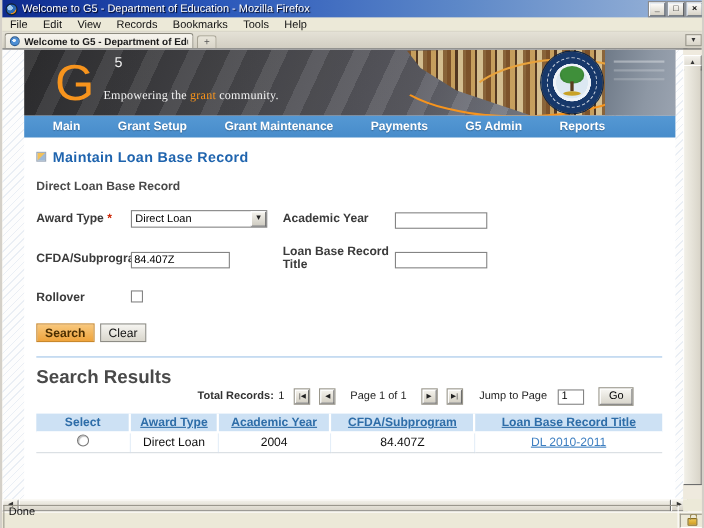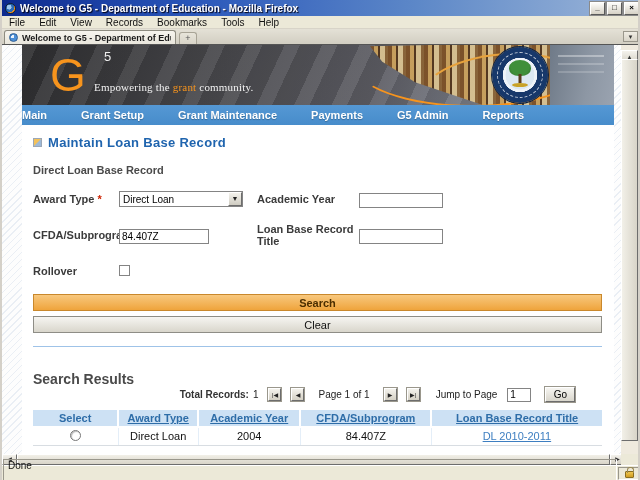--- a/index.html
+++ b/index.html
@@ -6,21 +6,21 @@
   html,body { width:640px; height:480px; }
   body { font-family:"Liberation Sans", sans-serif; background:#d4d0c8; }
   .window { position:relative; width:640px; height:480px; overflow:hidden; background:#ece9d8; border-left:2px solid #d4d0c8; border-right:2px solid #d4d0c8; }
 
   
   .titlebar { position:absolute; left:0; top:0; width:640px; height:16px;
     background:linear-gradient(90deg,#0d2a8e 0%,#2a57ba 30%,#5d88c8 65%,#9db6d8 100%);
     display:flex; align-items:center; padding:0 3px; }
   .fficon { width:11px; height:11px; border-radius:50%; margin-right:4px; flex:0 0 auto;
     background:radial-gradient(circle at 35% 35%, #9ec7ef 0 28%, #2b6bb8 30% 62%, #f7941d 64% 100%); border:1px solid #123; }
-  .titletext { color:#fff; font-size:10px; font-weight:bold; text-shadow:1px 1px 1px #001; white-space:nowrap; overflow:hidden; flex:1; }
+  .titletext { color:#fff; font-size:10px; font-weight:normal; text-shadow:1px 1px 1px #001; white-space:nowrap; overflow:hidden; flex:1; }
   .winbtns { display:flex; gap:2px; }
   .wbtn { width:15px; height:13px; font-size:8px; line-height:10px; font-weight:bold; color:#000;
     background:linear-gradient(#fdfcfa,#d6d2c6); border:1px solid; border-color:#fff #5a5a5a #5a5a5a #fff; outline:1px solid #8a8a8a; cursor:pointer; font-family:"Liberation Sans",sans-serif; }
 
   
   .menubar { position:absolute; left:0; top:16px; width:640px; height:13px; background:#ece9d8; display:flex; align-items:center; border-bottom:1px solid #d8d4c8; }
   .menu-item { font-size:10px; color:#111; padding:0 7px; cursor:default; }
 
   
   .tabbar { position:absolute; left:0; top:29px; width:640px; height:15px; background:linear-gradient(#e4e1d6,#d2cec2); display:flex; align-items:flex-end; }
@@ -53,21 +53,21 @@
   .chalk { position:absolute; right:0; top:0; width:64px; height:60px; background:linear-gradient(100deg,#6f7a88 0%,#8d97a4 60%,#9aa3b0 100%); }
   .chalk::after { content:""; position:absolute; left:8px; top:10px; width:46px; height:2px; background:rgba(255,255,255,.35); box-shadow:0 8px 0 rgba(255,255,255,.22), 0 16px 0 rgba(255,255,255,.18); }
   .seal { position:absolute; right:66px; top:2px; width:56px; height:56px; border-radius:50%;
     background:radial-gradient(circle, #dce8f2 0 36%, #eef3f8 37% 43%, #17386a 44% 100%); box-shadow:0 0 0 1px #0c2344; }
   .seal::before { content:""; position:absolute; left:50%; top:50%; width:44px; height:44px; transform:translate(-50%,-50%); border-radius:50%; border:1px dashed rgba(255,255,255,.75); }
   .seal .tree { position:absolute; left:50%; top:13px; width:22px; height:16px; transform:translateX(-50%); border-radius:50% 50% 45% 45%; background:radial-gradient(circle at 50% 40%, #3f8f3a 0 60%, #2f6e2c 100%); }
   .seal .trunk { position:absolute; left:50%; top:27px; width:3px; height:9px; transform:translateX(-50%); background:#5a3c1e; }
   .seal .base { position:absolute; left:50%; top:36px; width:16px; height:4px; transform:translateX(-50%); border-radius:50%; background:#c9a227; }
 
   
-  .nav { width:592px; height:20px; background:linear-gradient(#5598d4,#478cca); display:flex; align-items:center; }
+  .nav { width:592px; height:20px; background:linear-gradient(#5598d4,#478cca); display:flex; align-items:center; padding-left:26px; }
   .nav-item { color:#fff; font-size:11px; font-weight:bold; text-shadow:0 1px 1px rgba(0,0,0,.25); cursor:pointer; }
   .nav-item + .nav-item { margin-left:34px; }
 
   
   .white { padding:10px 12px 0 11px; }
   .pgtitle { display:flex; align-items:center; gap:6px; }
   .bullet { width:9px; height:9px; background:linear-gradient(135deg,#f3c15a 0 45%,#9db9d8 55% 100%); border:1px solid #9aa7b8; }
   .pgtitle-text { color:#1f64ae; font-size:13px; font-weight:bold; letter-spacing:.3px; }
   .sect { margin-top:14px; font-size:11px; font-weight:bold; color:#4a4a4a; }
   .instr { margin-top:10px; font-size:11px; color:#1a1a1a; }
@@ -75,27 +75,27 @@
   .form-grid { margin-top:14px; display:grid; grid-template-columns:86px 138px 102px 1fr; row-gap:15px; align-items:center; }
   .flabel { font-size:11px; font-weight:bold; color:#3b3b3b; }
   .req { color:#cc2200; }
   .tinput { width:90px; height:15px; border:1px solid #848484; font-size:10px; padding:0 2px; background:#fff; font-family:"Liberation Sans",sans-serif; }
   .tinput.wide { width:84px; }
   .fakeselect { width:124px; height:16px; border:1px solid #848484; background:#fff; display:flex; align-items:center; position:relative; }
   .fakeselect .selval { font-size:10px; padding-left:3px; flex:1; color:#000; }
   .fakeselect .selarrow { width:14px; height:14px; background:linear-gradient(#f4f2ec,#cfccc2); border:1px solid; border-color:#fff #6d6d6d #6d6d6d #fff; font-size:7px; line-height:12px; text-align:center; color:#222; }
   .chk { width:11px; height:11px; border:1px solid #848484; background:#fff; display:inline-block; }
 
-  .btnrow { margin-top:14px; display:flex; gap:5px;flex-direction:column; }
+  .btnrow { margin-top:14px; display:flex; gap:5px; }
   .btn { height:17px; font-size:11px; padding:0 7px; cursor:pointer; font-family:"Liberation Sans",sans-serif; }
   .btn-orange { background:linear-gradient(#f8c87e,#efa43c); border:1px solid #c9882c; color:#4b2e00; font-weight:bold; }
   .btn-gray { background:linear-gradient(#f6f5f1,#d9d6cc); border:1px solid #8e8d86; color:#111; }
 
   .divider { margin-top:13px; border:none; border-top:1px solid #9fc3e8; }
-  .results-heading { margin-top:24px; font-size:14px; font-weight:bold; color:#4a4a4a; }
+  .results-heading { margin-top:8px; font-size:17px; font-weight:bold; color:#4a4a4a; }
 
   .pag { display:flex; align-items:center; justify-content:center; font-size:10px; color:#222; padding-left:120px; }
   .pag .lbl { font-weight:bold; color:#333; }
   .pag .cnt { margin-left:4px; }
   .pgbtn { width:13px; height:13px; margin-left:10px; background:linear-gradient(#f4f2ec,#d4d0c4); border:1px solid; border-color:#fff #6d6d6d #6d6d6d #fff; outline:1px solid #9a978c; font-size:6px; line-height:10px; text-align:center; color:#222; cursor:pointer; padding:0; }
   .pag .pageinfo { margin-left:14px; margin-right:4px; }
   .pag .jumplbl { margin-left:16px; }
   .jump { width:24px; height:14px; margin-left:10px; border:1px solid #848484; font-size:10px; padding:0 2px; font-family:"Liberation Sans",sans-serif; }
   .gobtn { width:30px; height:15px; margin-left:14px; background:linear-gradient(#f6f5f1,#d9d6cc); border:1px solid; border-color:#fff #6d6d6d #6d6d6d #fff; outline:1px solid #9a978c; font-size:10px; cursor:pointer; font-family:"Liberation Sans",sans-serif; }
 

